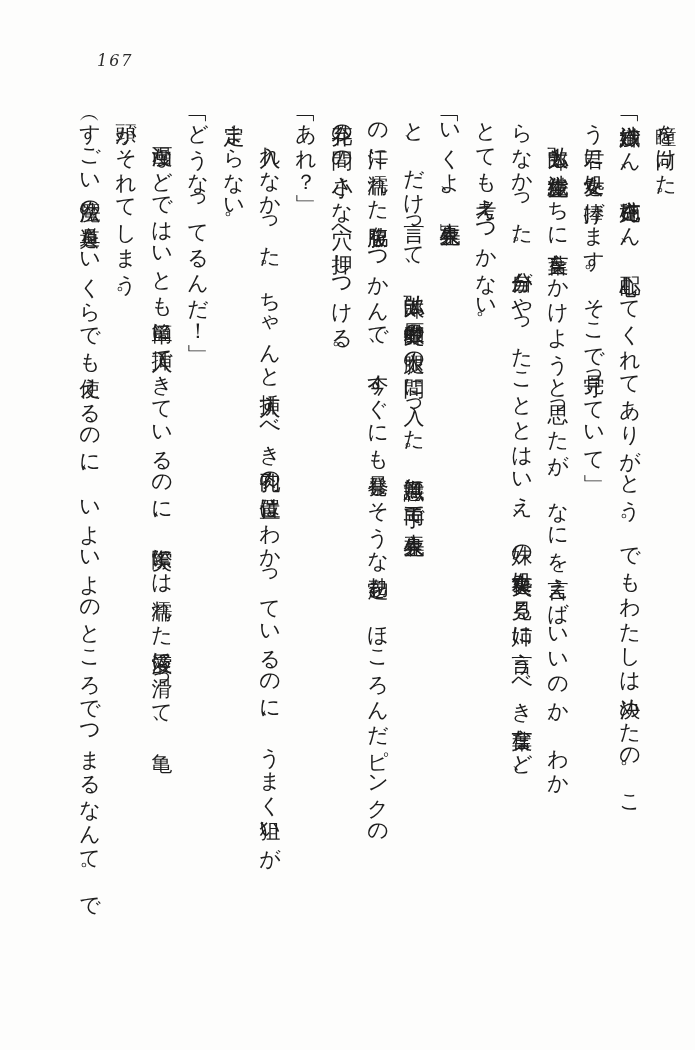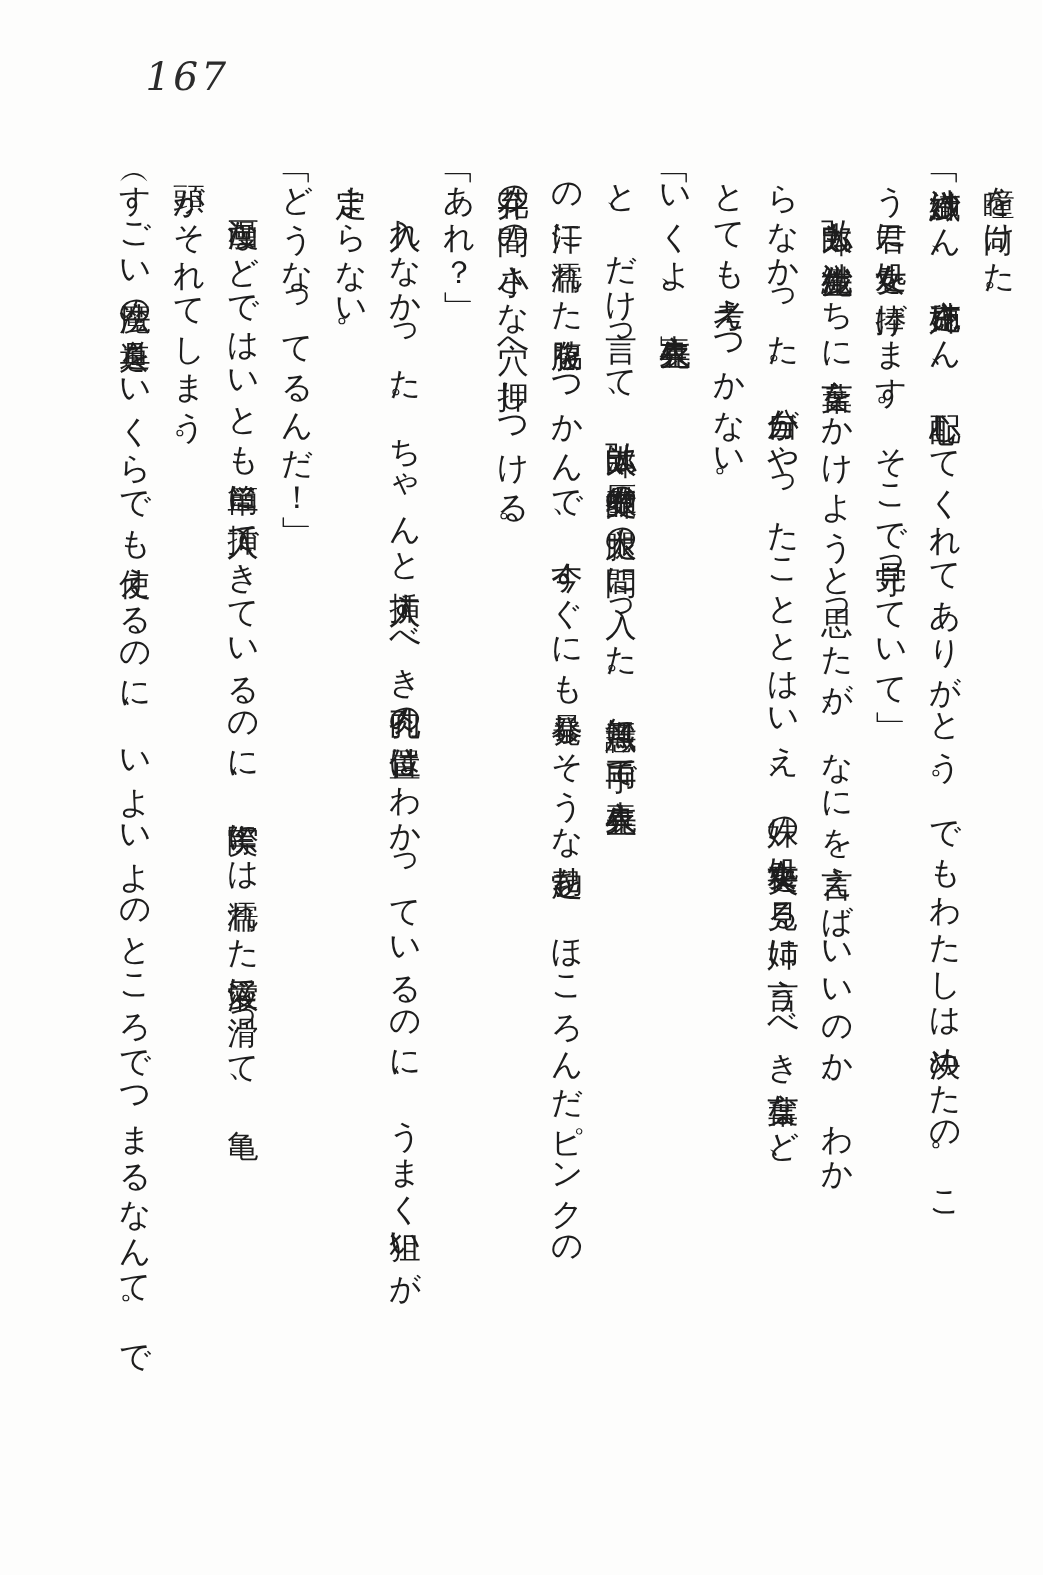--- a/index.html
+++ b/index.html
@@ -10,23 +10,23 @@
   .page {
     position: relative;
     width: 695px;
     height: 1050px;
     background: #fdfdfc;
     overflow: hidden;
     font-family: "DejaVu Serif", "Liberation Serif", serif;
   }
   .page-number {
     position: absolute;
-    top: 37px;
+    top: 51px;
     left: 97px;
-    font-size: 26px;
+    font-size: 16px;
     font-style: italic;
     letter-spacing: 2px;
     color: #2b2b2b;
   }
   .text-block {
     position: absolute;
     top: 108px;
     right: 11px;
     width: 612px;
     height: 885px;

